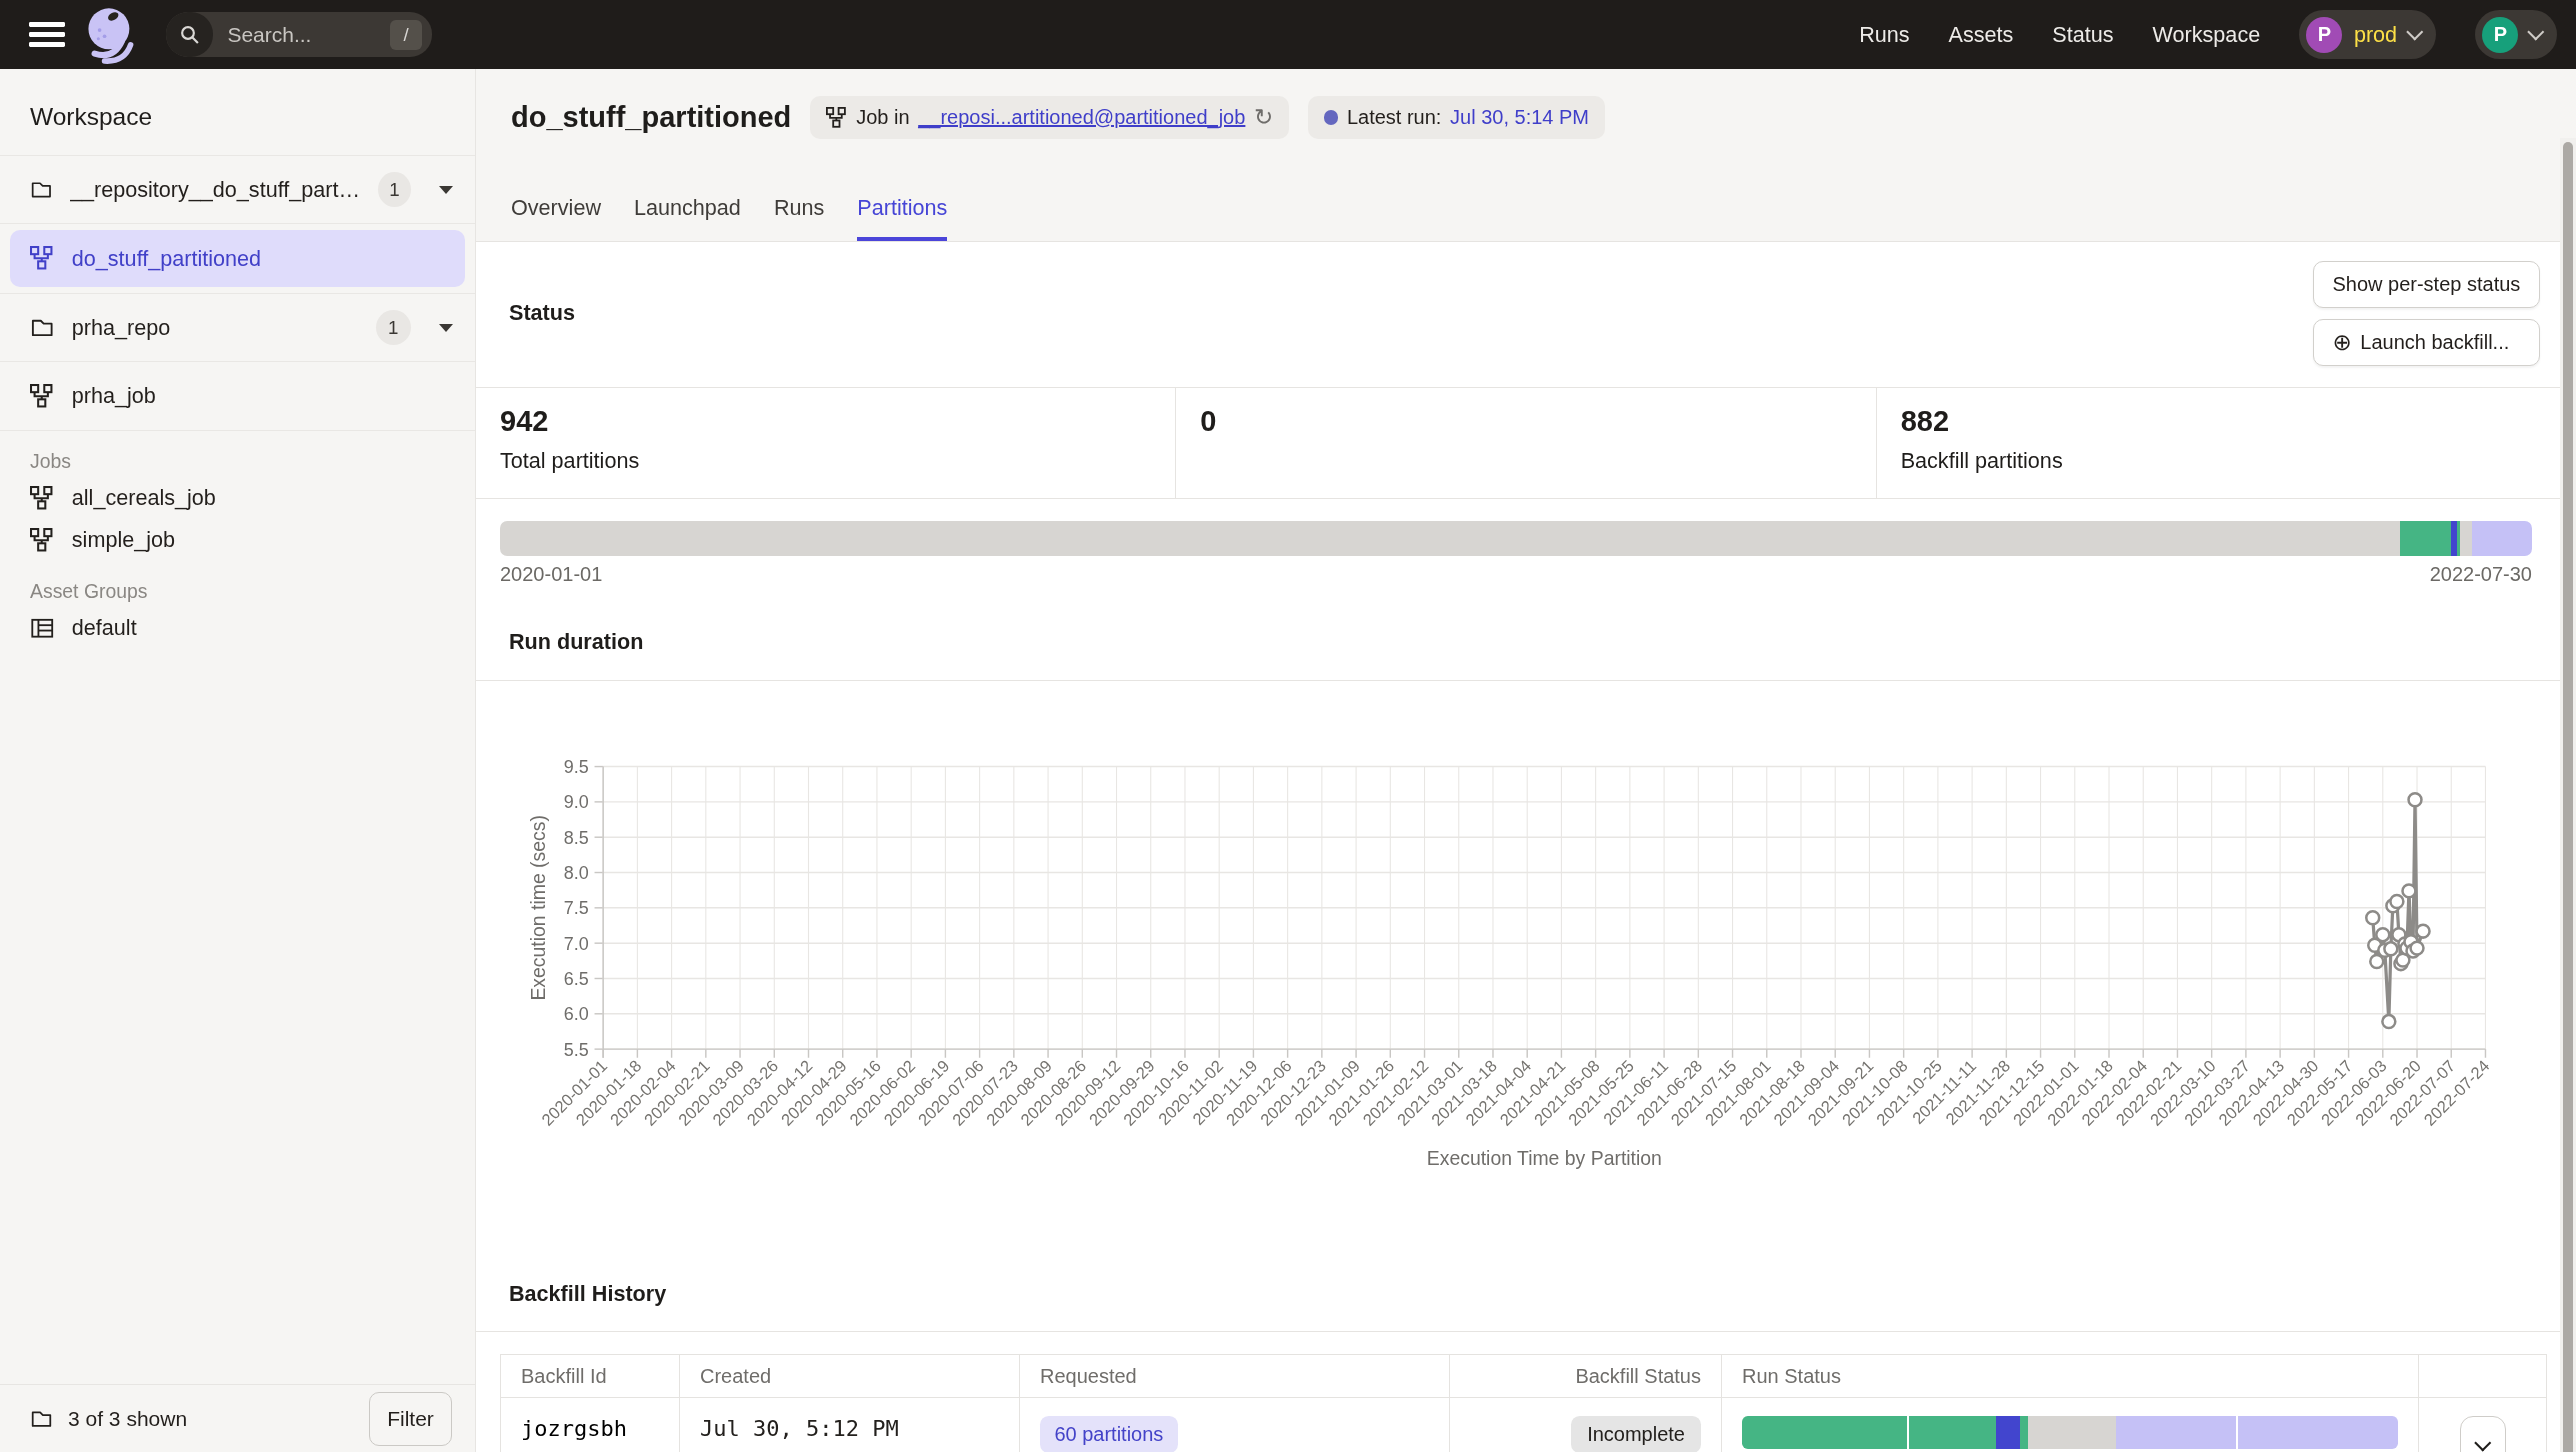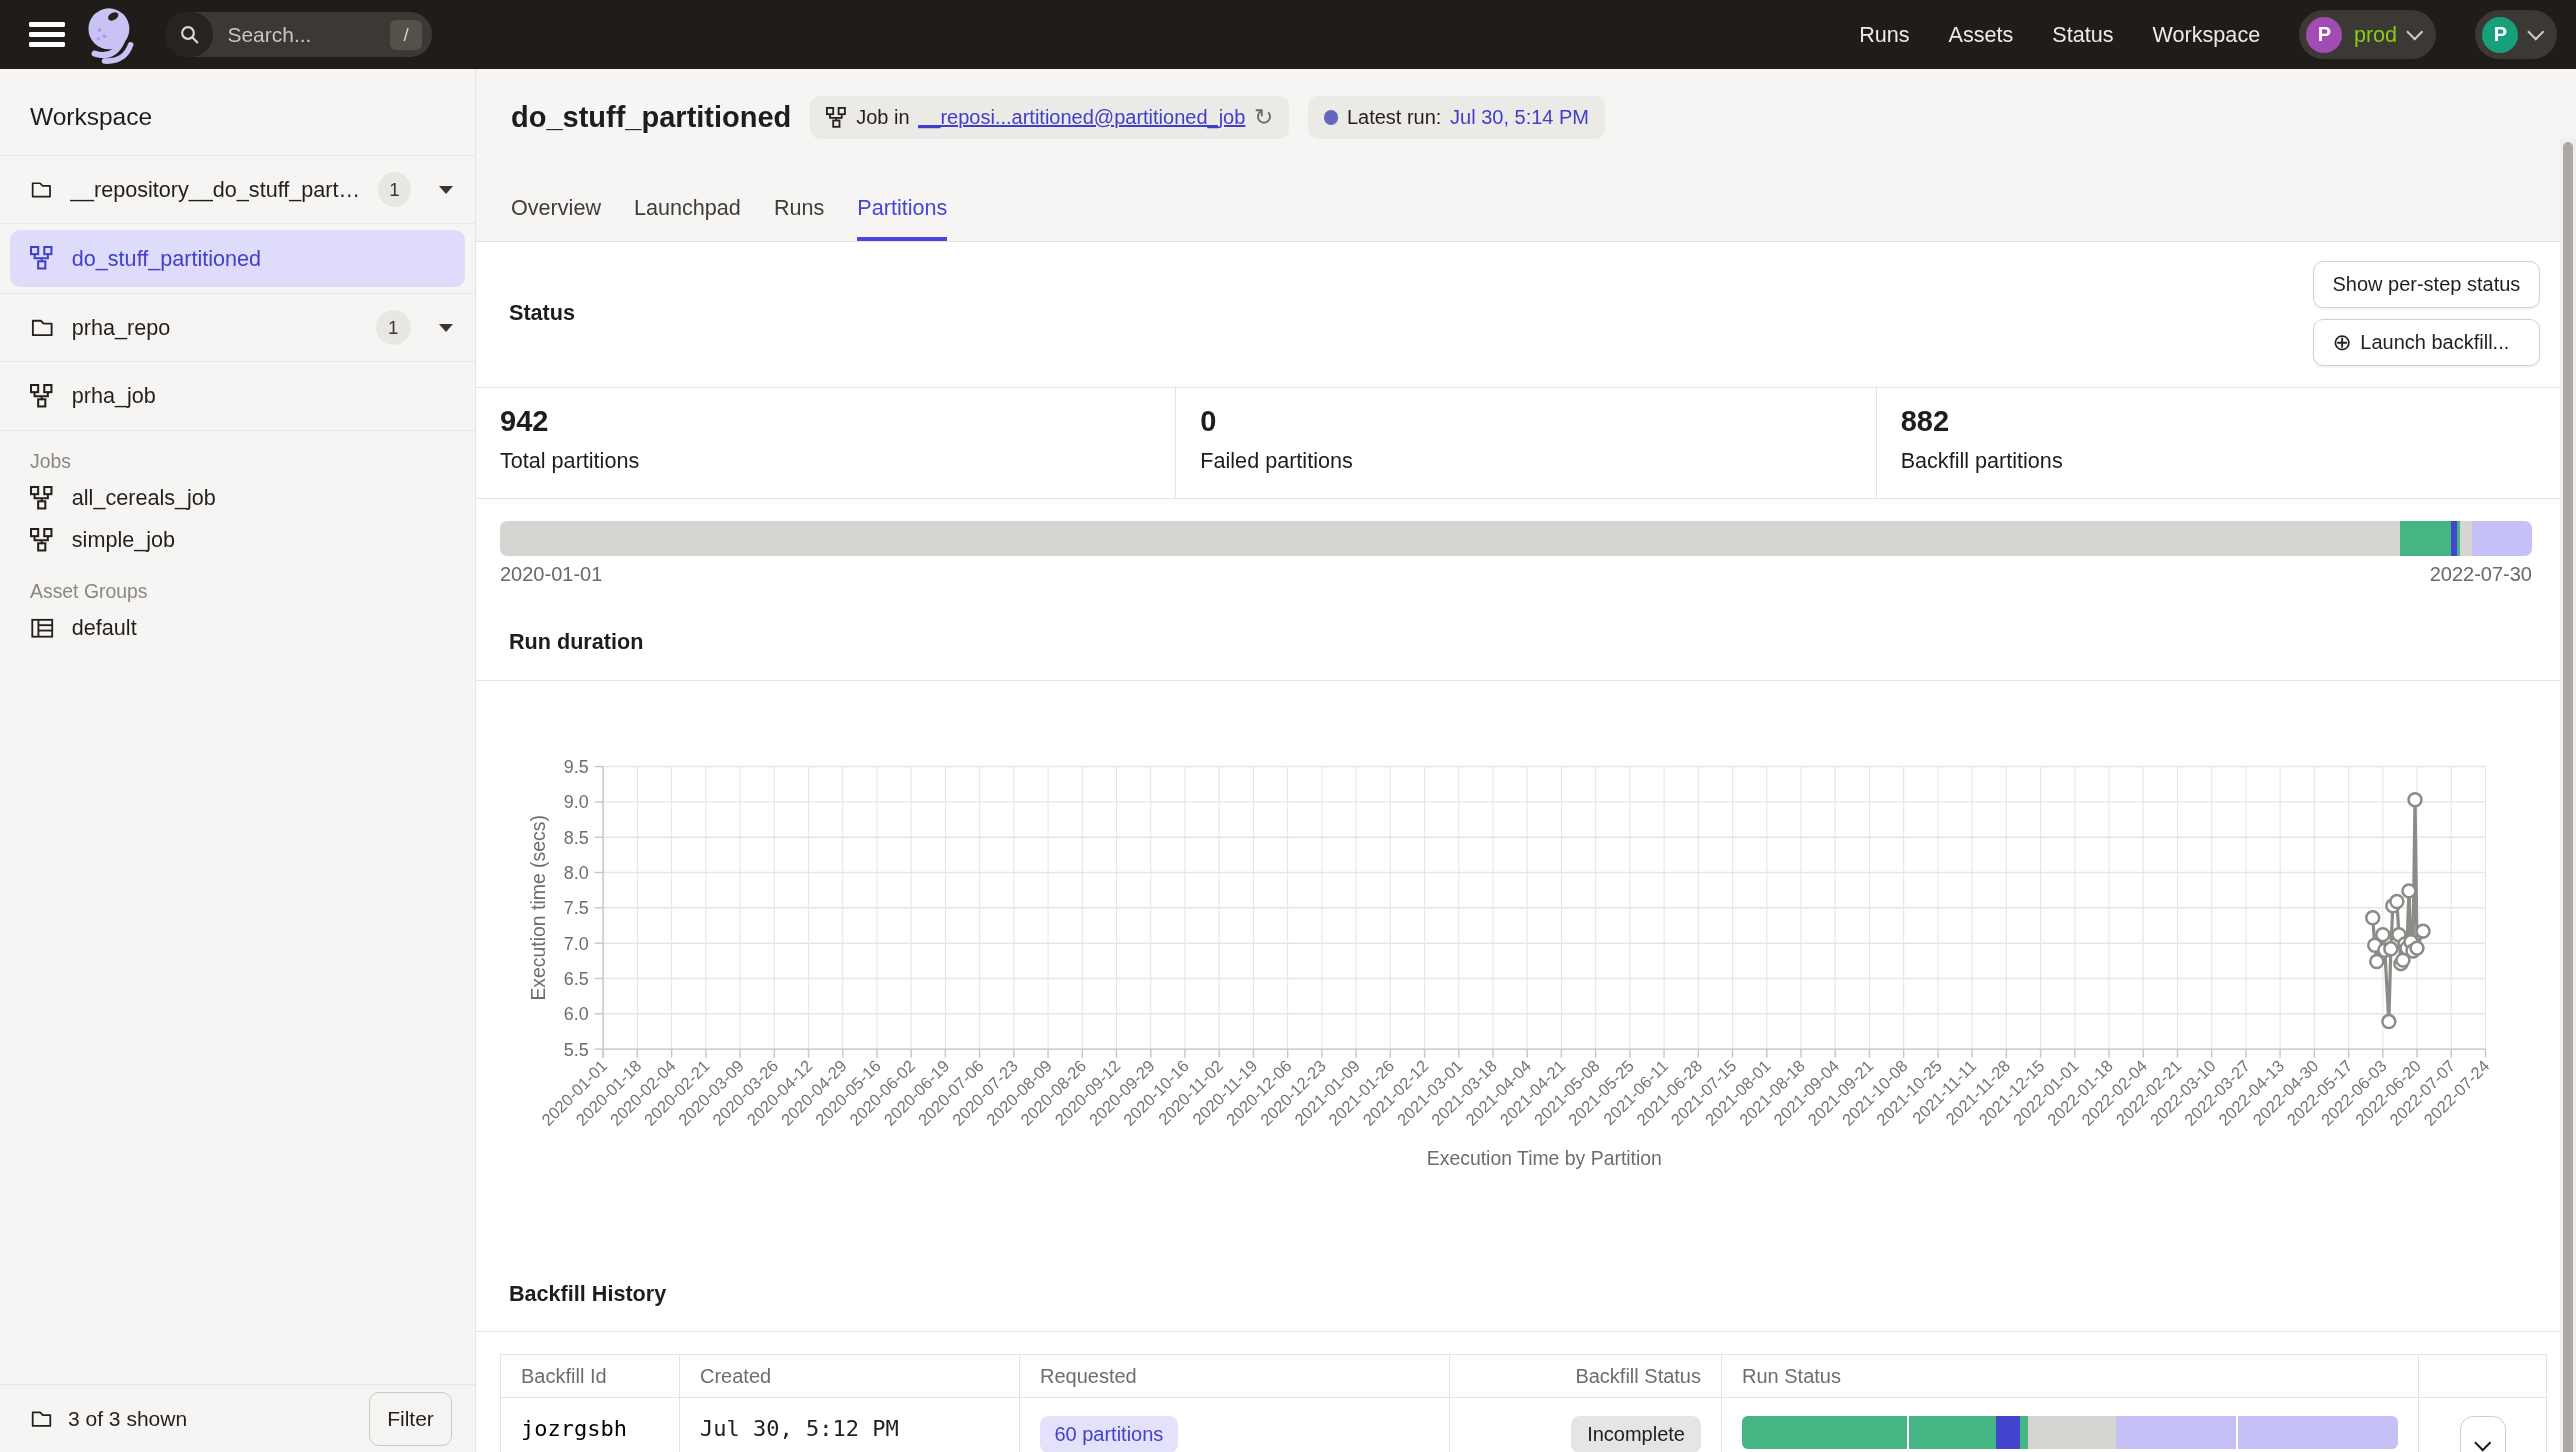--- a/index.html
+++ b/index.html
@@ -13,21 +13,21 @@
   .hamburger div { height:4.3px; background:#fff; border-radius:1.4px; }
   .logo { width:62px; height:62px; margin-left:16px; }
   .searchbox { margin-left:23px; width:266px; height:45px; border-radius:22px; background:#3C3834; display:flex; align-items:center; overflow:hidden; }
   .search-iconwrap { width:47px; height:45px; border-radius:22px; background:#262320; display:flex; align-items:center; justify-content:center; }
   .search-ph { margin-left:14.4px; font-size:21px; color:#C9C6C2; flex:1; }
   .kbd { margin-right:10px; min-width:32px; height:30px; border-radius:5.8px; background:#54504A; color:#D9D7D4; font-size:18.7px; display:flex; align-items:center; justify-content:center; }
   .nav-right { margin-left:auto; display:flex; align-items:center; gap:39px; }
   .nav-link { color:#EDEBE8; font-size:21.6px; cursor:pointer; white-space:nowrap; }
   .chip { background:#3C3834; border-radius:29px; height:49px; display:flex; align-items:center; padding:0 16px 0 7.2px; gap:11.5px; cursor:pointer; }
   .avatar { width:36px; height:36px; border-radius:50%; color:#fff; font-size:20px; font-weight:700; display:flex; align-items:center; justify-content:center; }
-  .chip-label { color:#84cc16; font-size:21.6px; }
+  .chip-label { color:#fde047; font-size:21.6px; }
   .chev { width:11.5px; height:11.5px; border-right:2.9px solid #CFCCC8; border-bottom:2.9px solid #CFCCC8; transform:rotate(45deg) translate(-2.2px,-2.2px); }
 
   
   .shell { display:flex; height:1383px; }
 
   
   .sidebar { width:476px; min-width:476px; background:#F6F5F3; border-right:1.4px solid #E7E5E2; display:flex; flex-direction:column; }
   .side-title { height:86px; display:flex; align-items:center; padding:10px 0 0 30px; font-size:24.5px; font-weight:500; color:#1F1D1B; }
   .side-row { height:69px; display:flex; align-items:center; padding:0 21.6px 0 30px; gap:17.3px; font-size:21.6px; cursor:pointer; }
   .side-row.bordered { border-top:1.4px solid #E9E7E4; }
@@ -277,21 +277,20 @@
       </div>
     </div>
 
     <div class="stats">
       <div class="stat">
         <div class="stat-value">942</div>
         <div class="stat-label">Total partitions</div>
       </div>
       <div class="stat">
         <div class="stat-value">0</div>
-        <div class="stat-label">Failed partitions</div>
       </div>
       <div class="stat">
         <div class="stat-value">882</div>
         <div class="stat-label">Backfill partitions</div>
       </div>
     </div>
 
     <div class="pbar">
         <div style="width: 93.5%; background: rgb(215, 213, 210);"></div>
         <div style="width: 2.5%; background: rgb(69, 181, 132);"></div>

